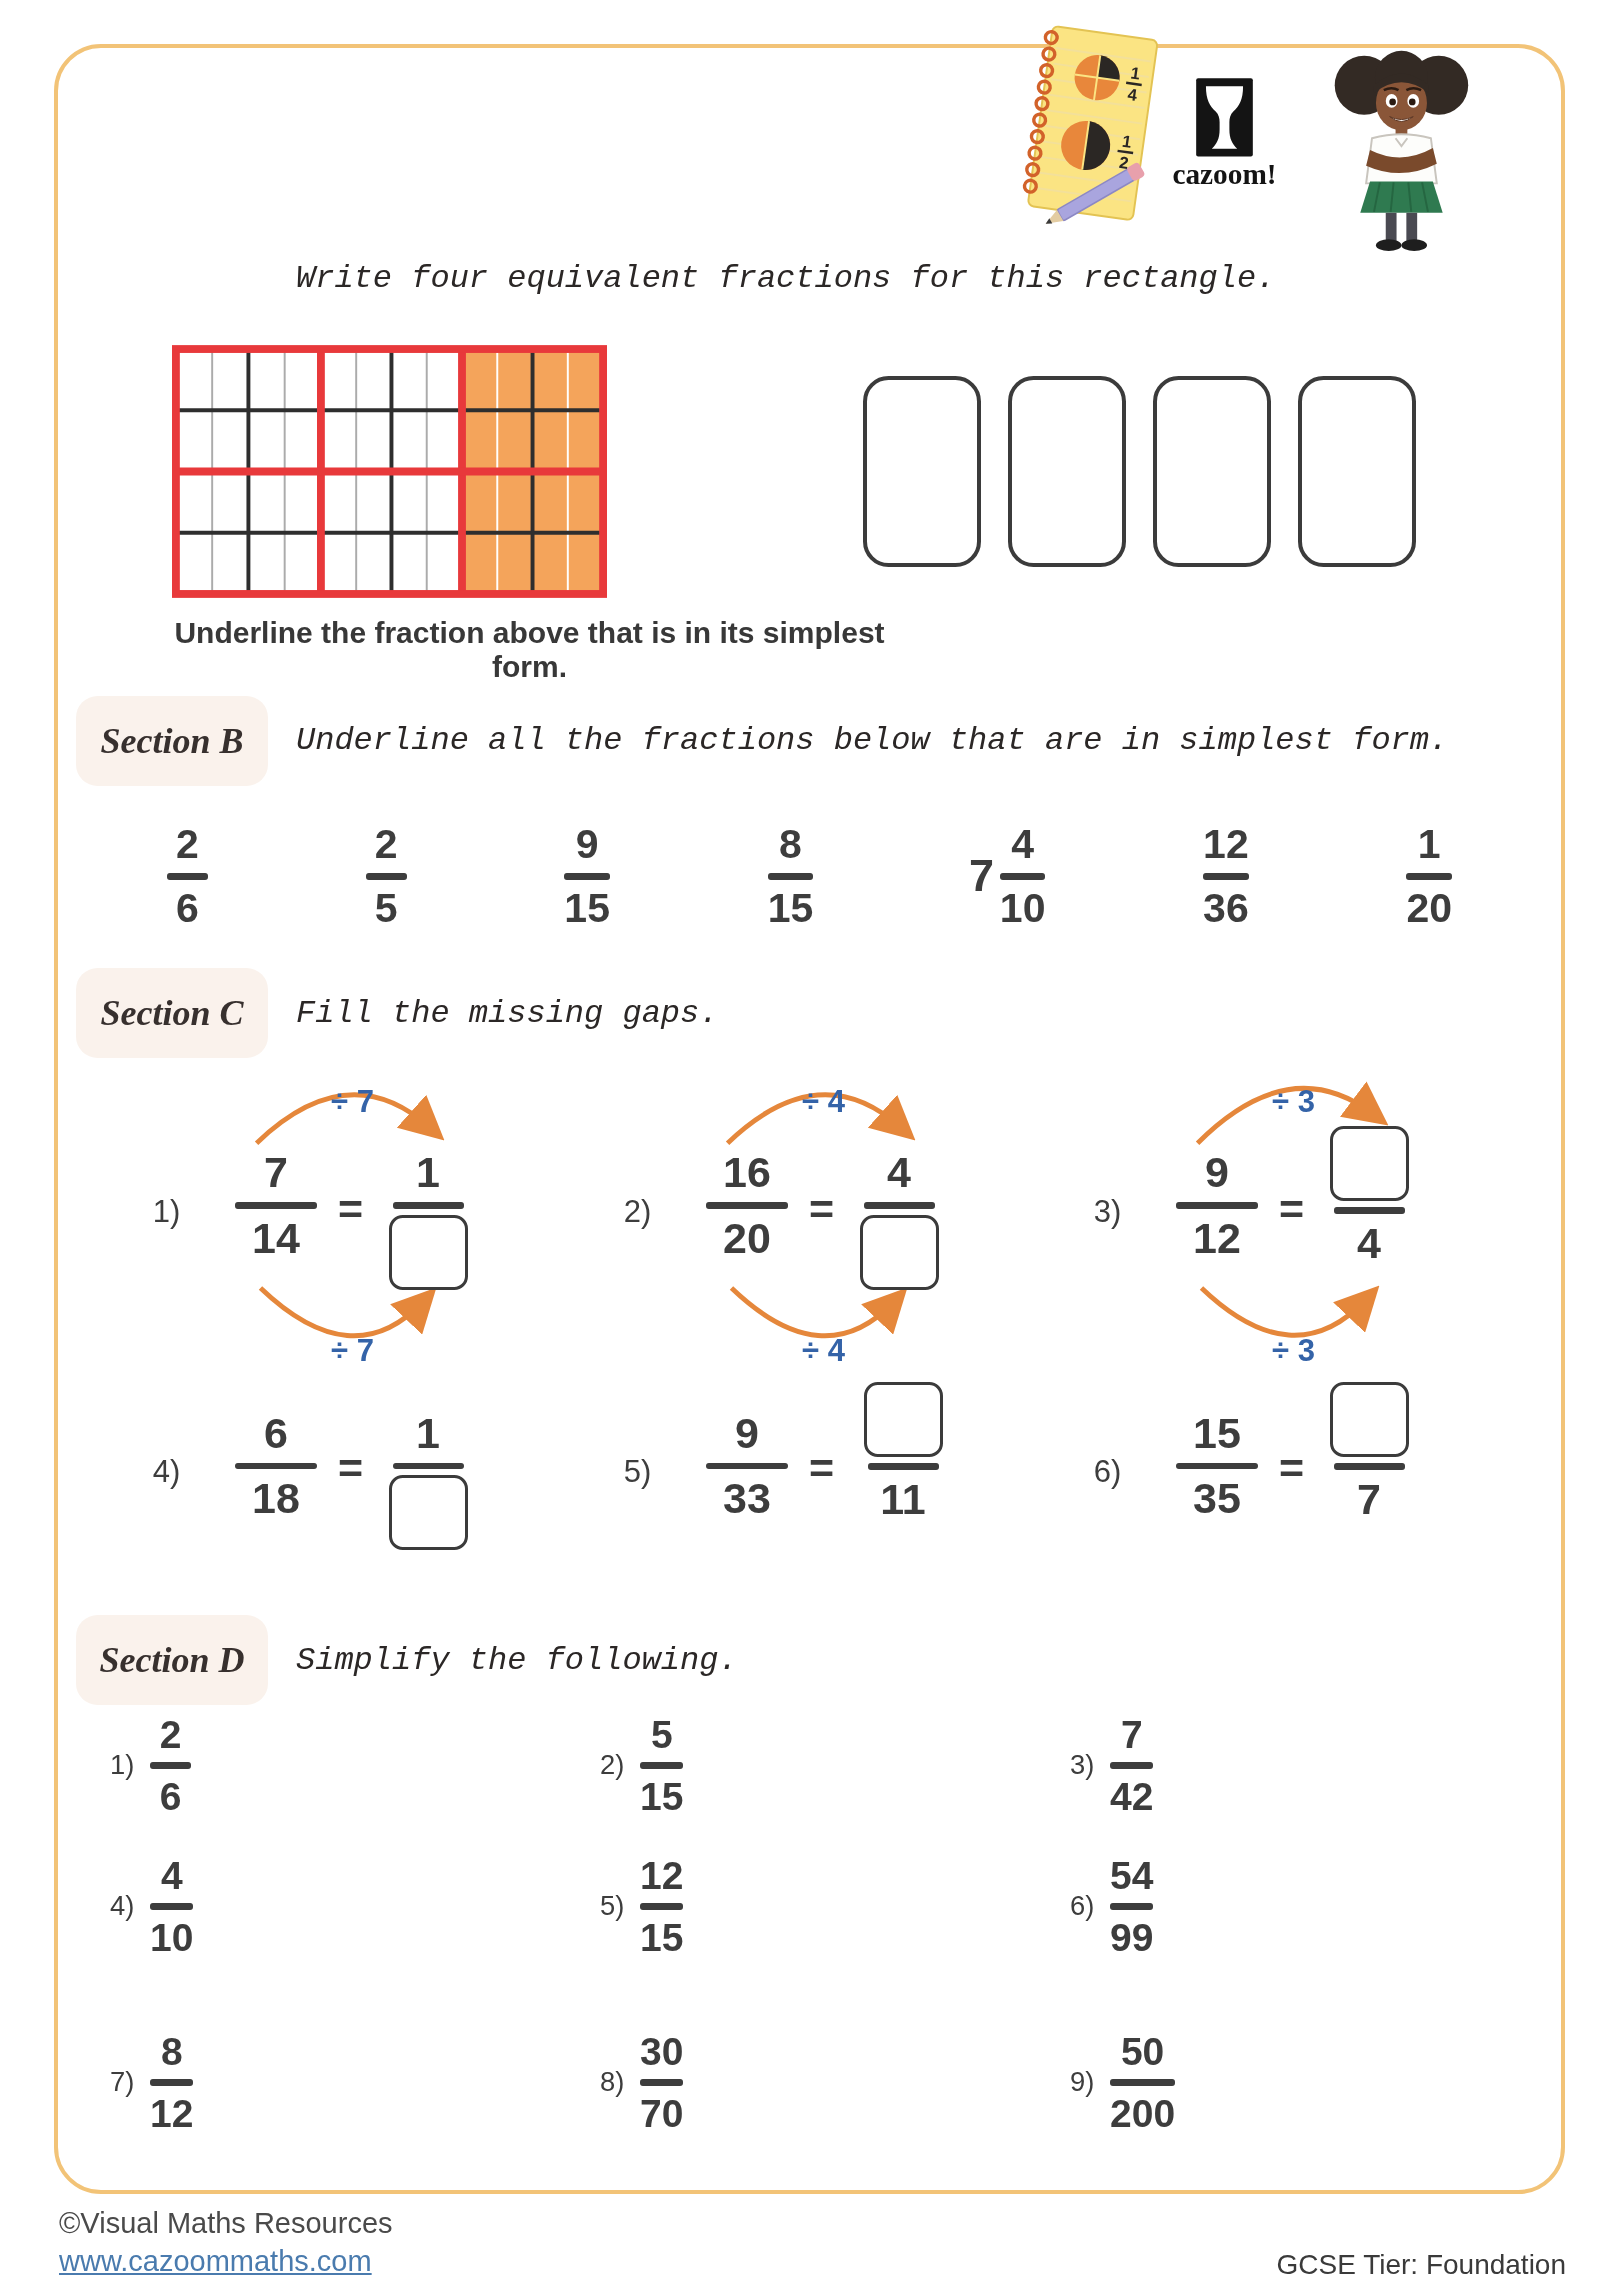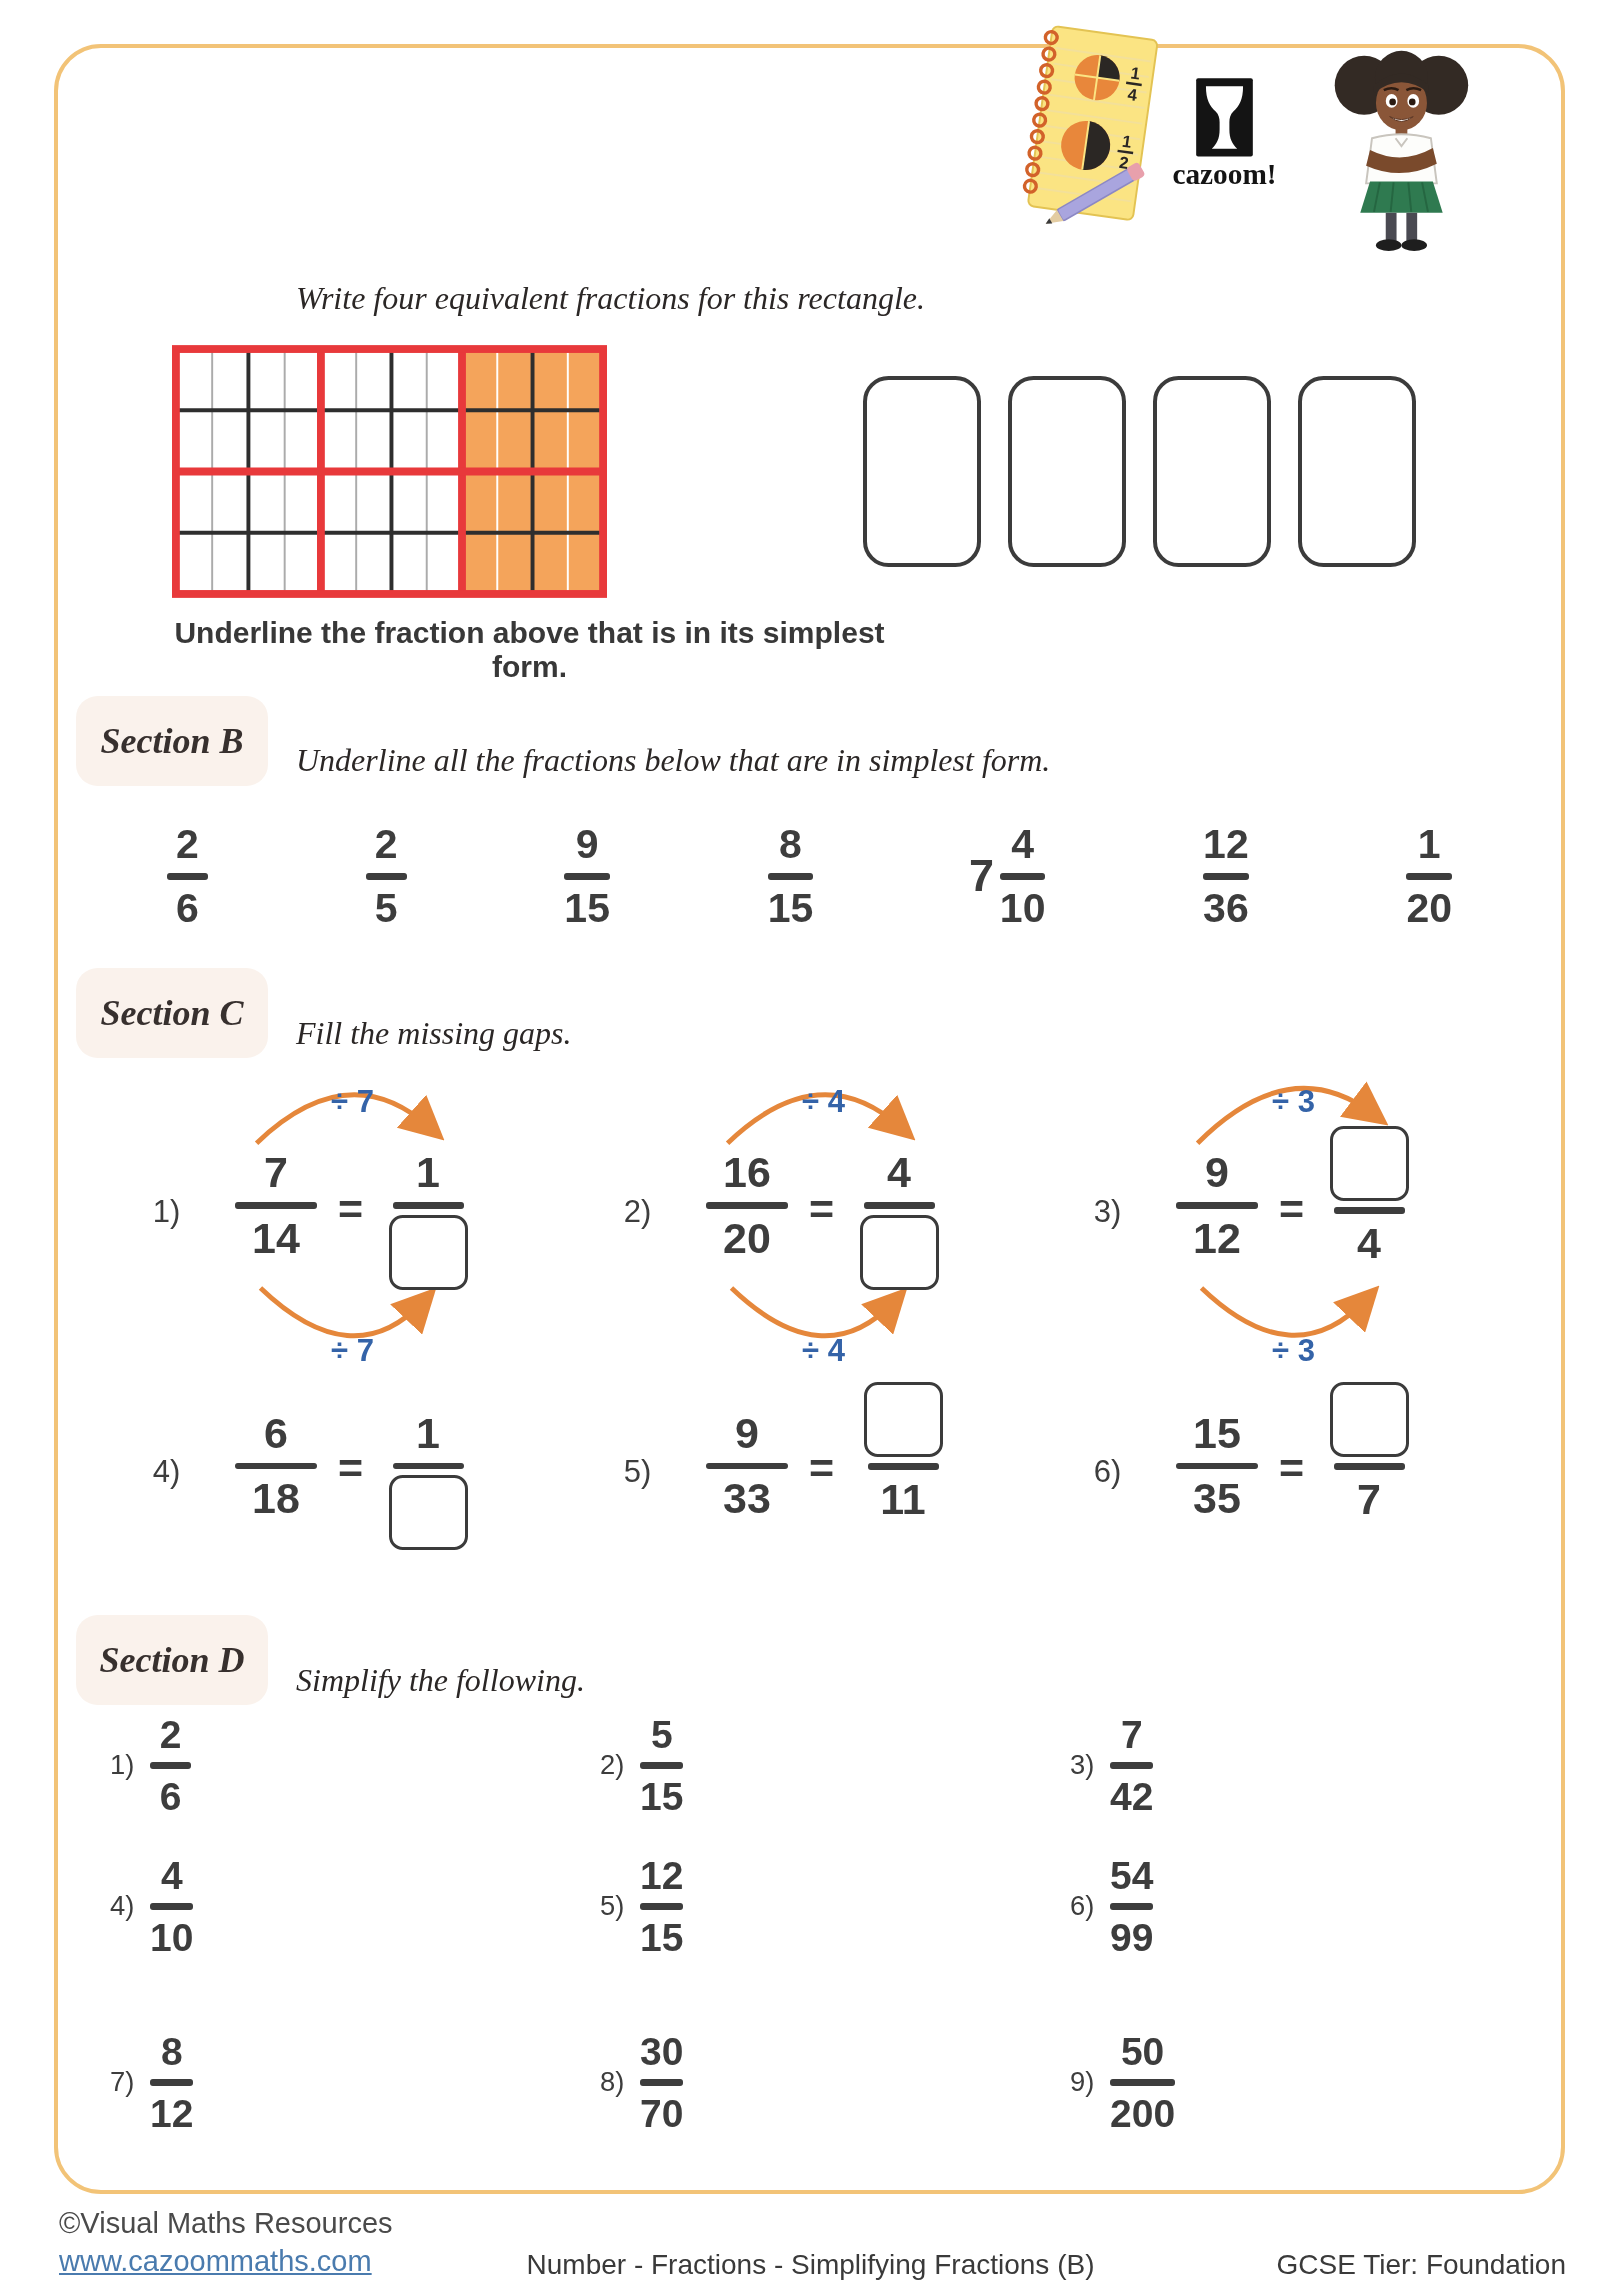--- a/index.html
+++ b/index.html
@@ -11,22 +11,22 @@
   .titlebox{position:absolute;left:71px;top:69px;width:1206px;height:118px;
             background:#FAF6F0;border:4.9px solid #4F4B4A;border-radius:29px;}
   .title{position:absolute;left:76px;top:0;height:118px;display:flex;align-items:center;
          font-size:47px;font-weight:bold;color:#37322F;letter-spacing:0.5px;}
   .hdr-art{position:absolute;}
   
   .seclabel{position:absolute;left:76px;width:192px;height:90px;background:#FAF2EC;
             border-radius:21.6px;display:flex;align-items:center;justify-content:center;
             font-family:"Liberation Serif",serif;font-style:italic;font-weight:bold;
             font-size:36px;color:#37302E;}
-  .instr{position:absolute;left:296px;font-family:Liberation Serif, serif;font-style:italic;
-         font-size:32px;color:#2B2726;line-height:39px;margin-top:20px;}
+  .instr{position:absolute;left:296px;font-family:Liberation Mono, monospace;font-style:italic;
+         font-size:32px;color:#2B2726;line-height:39px;}
   
   .gridsvg{position:absolute;left:172px;top:345px;}
   .abig{position:absolute;top:376px;width:110px;height:183px;background:#fff;
         border:4.9px solid #3B3B3B;border-radius:25.5px;}
   .note{position:absolute;left:152px;top:616px;width:755px;text-align:center;
         font-size:30px;font-weight:bold;color:#383838;}
   
   .bfrac{display:flex;flex-direction:column;align-items:center;padding:0 2px;}
   .bfrac .num{font-size:41px;font-weight:bold;line-height:51px;color:#3D3D3D;}
   .bfrac .bar{align-self:stretch;height:6.9px;background:#3D3D3D;border-radius:2.9px;margin:2.9px 0;min-width:41px;}
@@ -437,16 +437,15 @@
     <div class="d-id">9)</div>
     <div class="bfrac dfrac">
       <div class="num">50</div>
       <div class="bar"></div>
       <div class="num">200</div>
     </div>
   </div>
 
   <div class="f-copy">©Visual Maths Resources</div>
   <div class="f-link">www.cazoommaths.com</div>
-  <div class="f-center">Number - Fractions - Simplifying Fractions (B)</div>
   <div class="f-right">GCSE Tier: Foundation</div>
 </div>
 
 
 </body></html>

